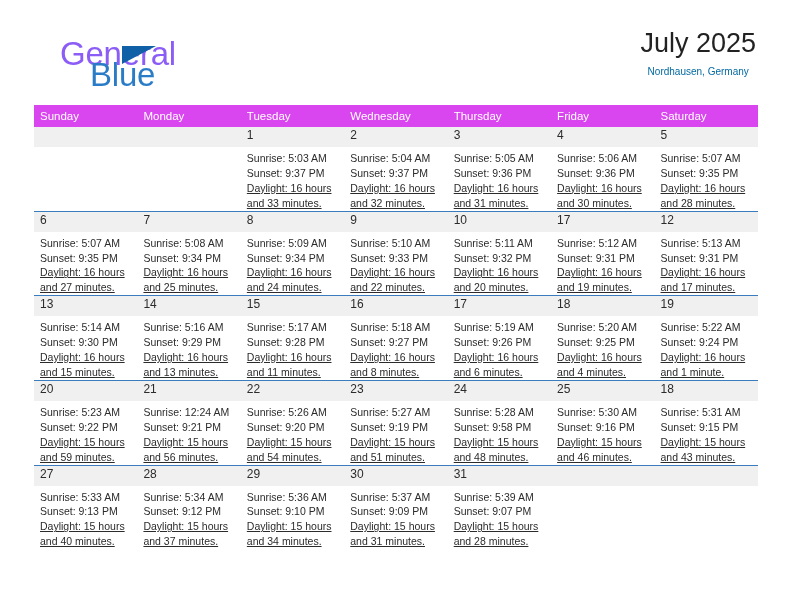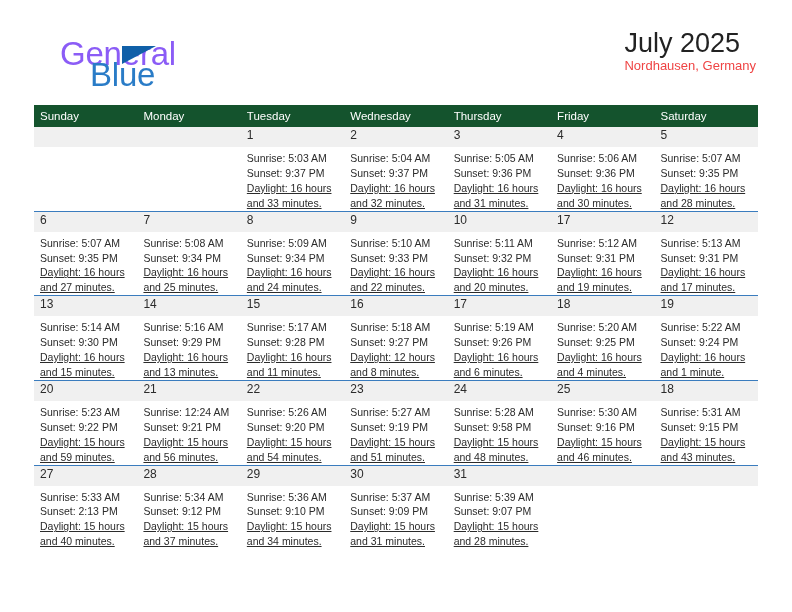--- a/index.html
+++ b/index.html
@@ -61,46 +61,47 @@
     top: 14px;
     width: 0;
     height: 0;
     border-left: 34px solid #1060a8;
     border-bottom: 18px solid transparent;
   }
   .title-block {
     position: absolute;
     right: 0;
     top: 0;
-    text-align: left;
+    text-align: center;
   }
   .cal-title {
     font-size: 27px;
     color: #222222;
     line-height: 1.15;
     white-space: nowrap;
   }
   .cal-subtitle {
-    font-size: 13px;
-    color: #ef4444;
+    font-size: 10px;
+    color: #0369a1;
+    margin-top: 7px;
     line-height: 1.15;
     white-space: nowrap;
   }
 
   
   .calendar {
     position: absolute;
     left: 34px;
     top: 105px;
     width: 724px;
     border-collapse: collapse;
     table-layout: fixed;
   }
   .calendar th {
-    background: #14532d;
+    background: #d946ef;
     color: #ffffff;
     font-size: 11.5px;
     font-weight: normal;
     text-align: left;
     padding: 5px 0 5px 6px;
     height: 11px;
     border: none;
   }
   .calendar td {
     vertical-align: top;
@@ -310,21 +311,21 @@
             <div>Sunrise: 5:17 AM</div>
             <div>Sunset: 9:28 PM</div>
             <div class="daylight">Daylight: 16 hours and 11 minutes.</div>
           </div>
         </td>
         <td>
           <div class="daynum">16</div>
           <div class="details">
             <div>Sunrise: 5:18 AM</div>
             <div>Sunset: 9:27 PM</div>
-            <div class="daylight">Daylight: 12 hours and 8 minutes.</div>
+            <div class="daylight">Daylight: 16 hours and 8 minutes.</div>
           </div>
         </td>
         <td>
           <div class="daynum">17</div>
           <div class="details">
             <div>Sunrise: 5:19 AM</div>
             <div>Sunset: 9:26 PM</div>
             <div class="daylight">Daylight: 16 hours and 6 minutes.</div>
           </div>
         </td>
@@ -403,21 +404,21 @@
             <div class="daylight">Daylight: 15 hours and 43 minutes.</div>
           </div>
         </td>
       </tr>
 
       <tr class="week">
         <td>
           <div class="daynum">27</div>
           <div class="details">
             <div>Sunrise: 5:33 AM</div>
-            <div>Sunset: 2:13 PM</div>
+            <div>Sunset: 9:13 PM</div>
             <div class="daylight">Daylight: 15 hours and 40 minutes.</div>
           </div>
         </td>
         <td>
           <div class="daynum">28</div>
           <div class="details">
             <div>Sunrise: 5:34 AM</div>
             <div>Sunset: 9:12 PM</div>
             <div class="daylight">Daylight: 15 hours and 37 minutes.</div>
           </div>

